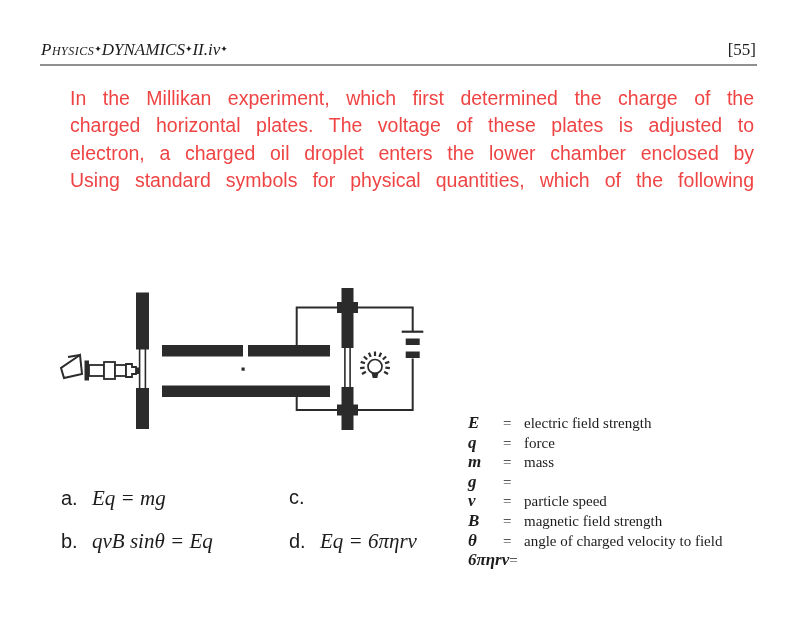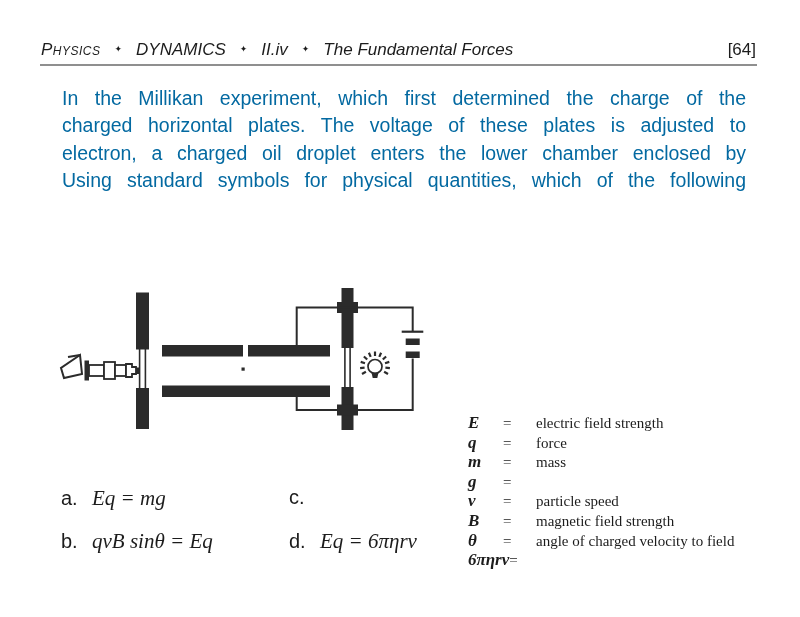--- a/index.html
+++ b/index.html
@@ -3,60 +3,59 @@
 <meta charset="utf-8">
 <style>
   html,body{margin:0;padding:0;}
   body{
     width:800px;height:617px;background:#ffffff;position:relative;overflow:hidden;
     font-family:"Liberation Sans",sans-serif;color:#1c1c1c;
   }
   
   .header{
     position:absolute;left:41px;top:40px;right:44px;
-    display:flex;align-items:baseline;gap:14px;
-    font-family:Liberation Sans, sans-serif;font-style:italic;font-size:17px;
+    display:flex;align-items:baseline;
+    font-family:Liberation Serif, serif;font-style:italic;font-size:17px;
   }
   .course{font-variant:small-caps;letter-spacing:.5px;}
   .diamond{font-style:normal;font-size:9px;align-self:center;transform:translateY(-1px);}
   .pagenum{margin-left:auto;font-style:normal;}
   .rule{position:absolute;left:40px;top:64px;width:717px;height:2px;background:#8f8f8f;}
   
-  .question{position:absolute;left:62px;top:85px;width:684px;
-    font-size:19.5px;line-height:27.4px;color:#0369a1;}
+  .question{position:absolute;left:70px;top:85px;width:684px;
+    font-size:19.5px;line-height:27.4px;color:#ef4444;}
   .qline{text-align:justify;text-align-last:justify;}
   .qline.last{text-align-last:left;}
   
   .diagram{position:absolute;left:55px;top:283px;}
   
   .legend{position:absolute;left:468px;top:413px;font-family:"Liberation Serif",serif;}
   .legend-row{display:flex;align-items:baseline;height:19.6px;}
   .legend-sym{min-width:35px;font-weight:bold;font-style:italic;font-size:17px;}
   .legend-eq{width:21px;font-size:15px;}
-  .legend-desc{font-size:15px;margin-left:12px;}
+  .legend-desc{font-size:15px;}
   
   .options{position:absolute;left:61px;top:486px;
     display:grid;grid-template-columns:228px auto;grid-template-rows:repeat(2,26px);
     grid-auto-flow:column;row-gap:17px;}
   .option{display:flex;align-items:baseline;}
   .opt-letter{width:31px;font-size:20px;}
   .opt-formula{font-family:"Liberation Serif",serif;font-style:italic;font-size:21px;text-align:right;}
 </style>
 </head>
 <body>
 
 <div class="header">
   <span class="course">Physics</span>
   <span class="diamond">✦</span>
   <span>DYNAMICS</span>
   <span class="diamond">✦</span>
   <span>II.iv</span>
   <span class="diamond">✦</span>
-  <span>The Fundamental Forces</span>
-  <span class="pagenum">[64]</span>
+  <span class="pagenum">[55]</span>
 </div>
 <div class="rule"></div>
 
 <div class="question">
   <div class="qline">In the Millikan experiment, which first determined the charge of the</div>
   <div class="qline">charged horizontal plates.  The voltage of these plates is adjusted to</div>
   <div class="qline">electron, a charged oil droplet enters the lower chamber enclosed by</div>
   <div class="qline">Using standard symbols for physical quantities, which of the following</div>
 </div>
 

